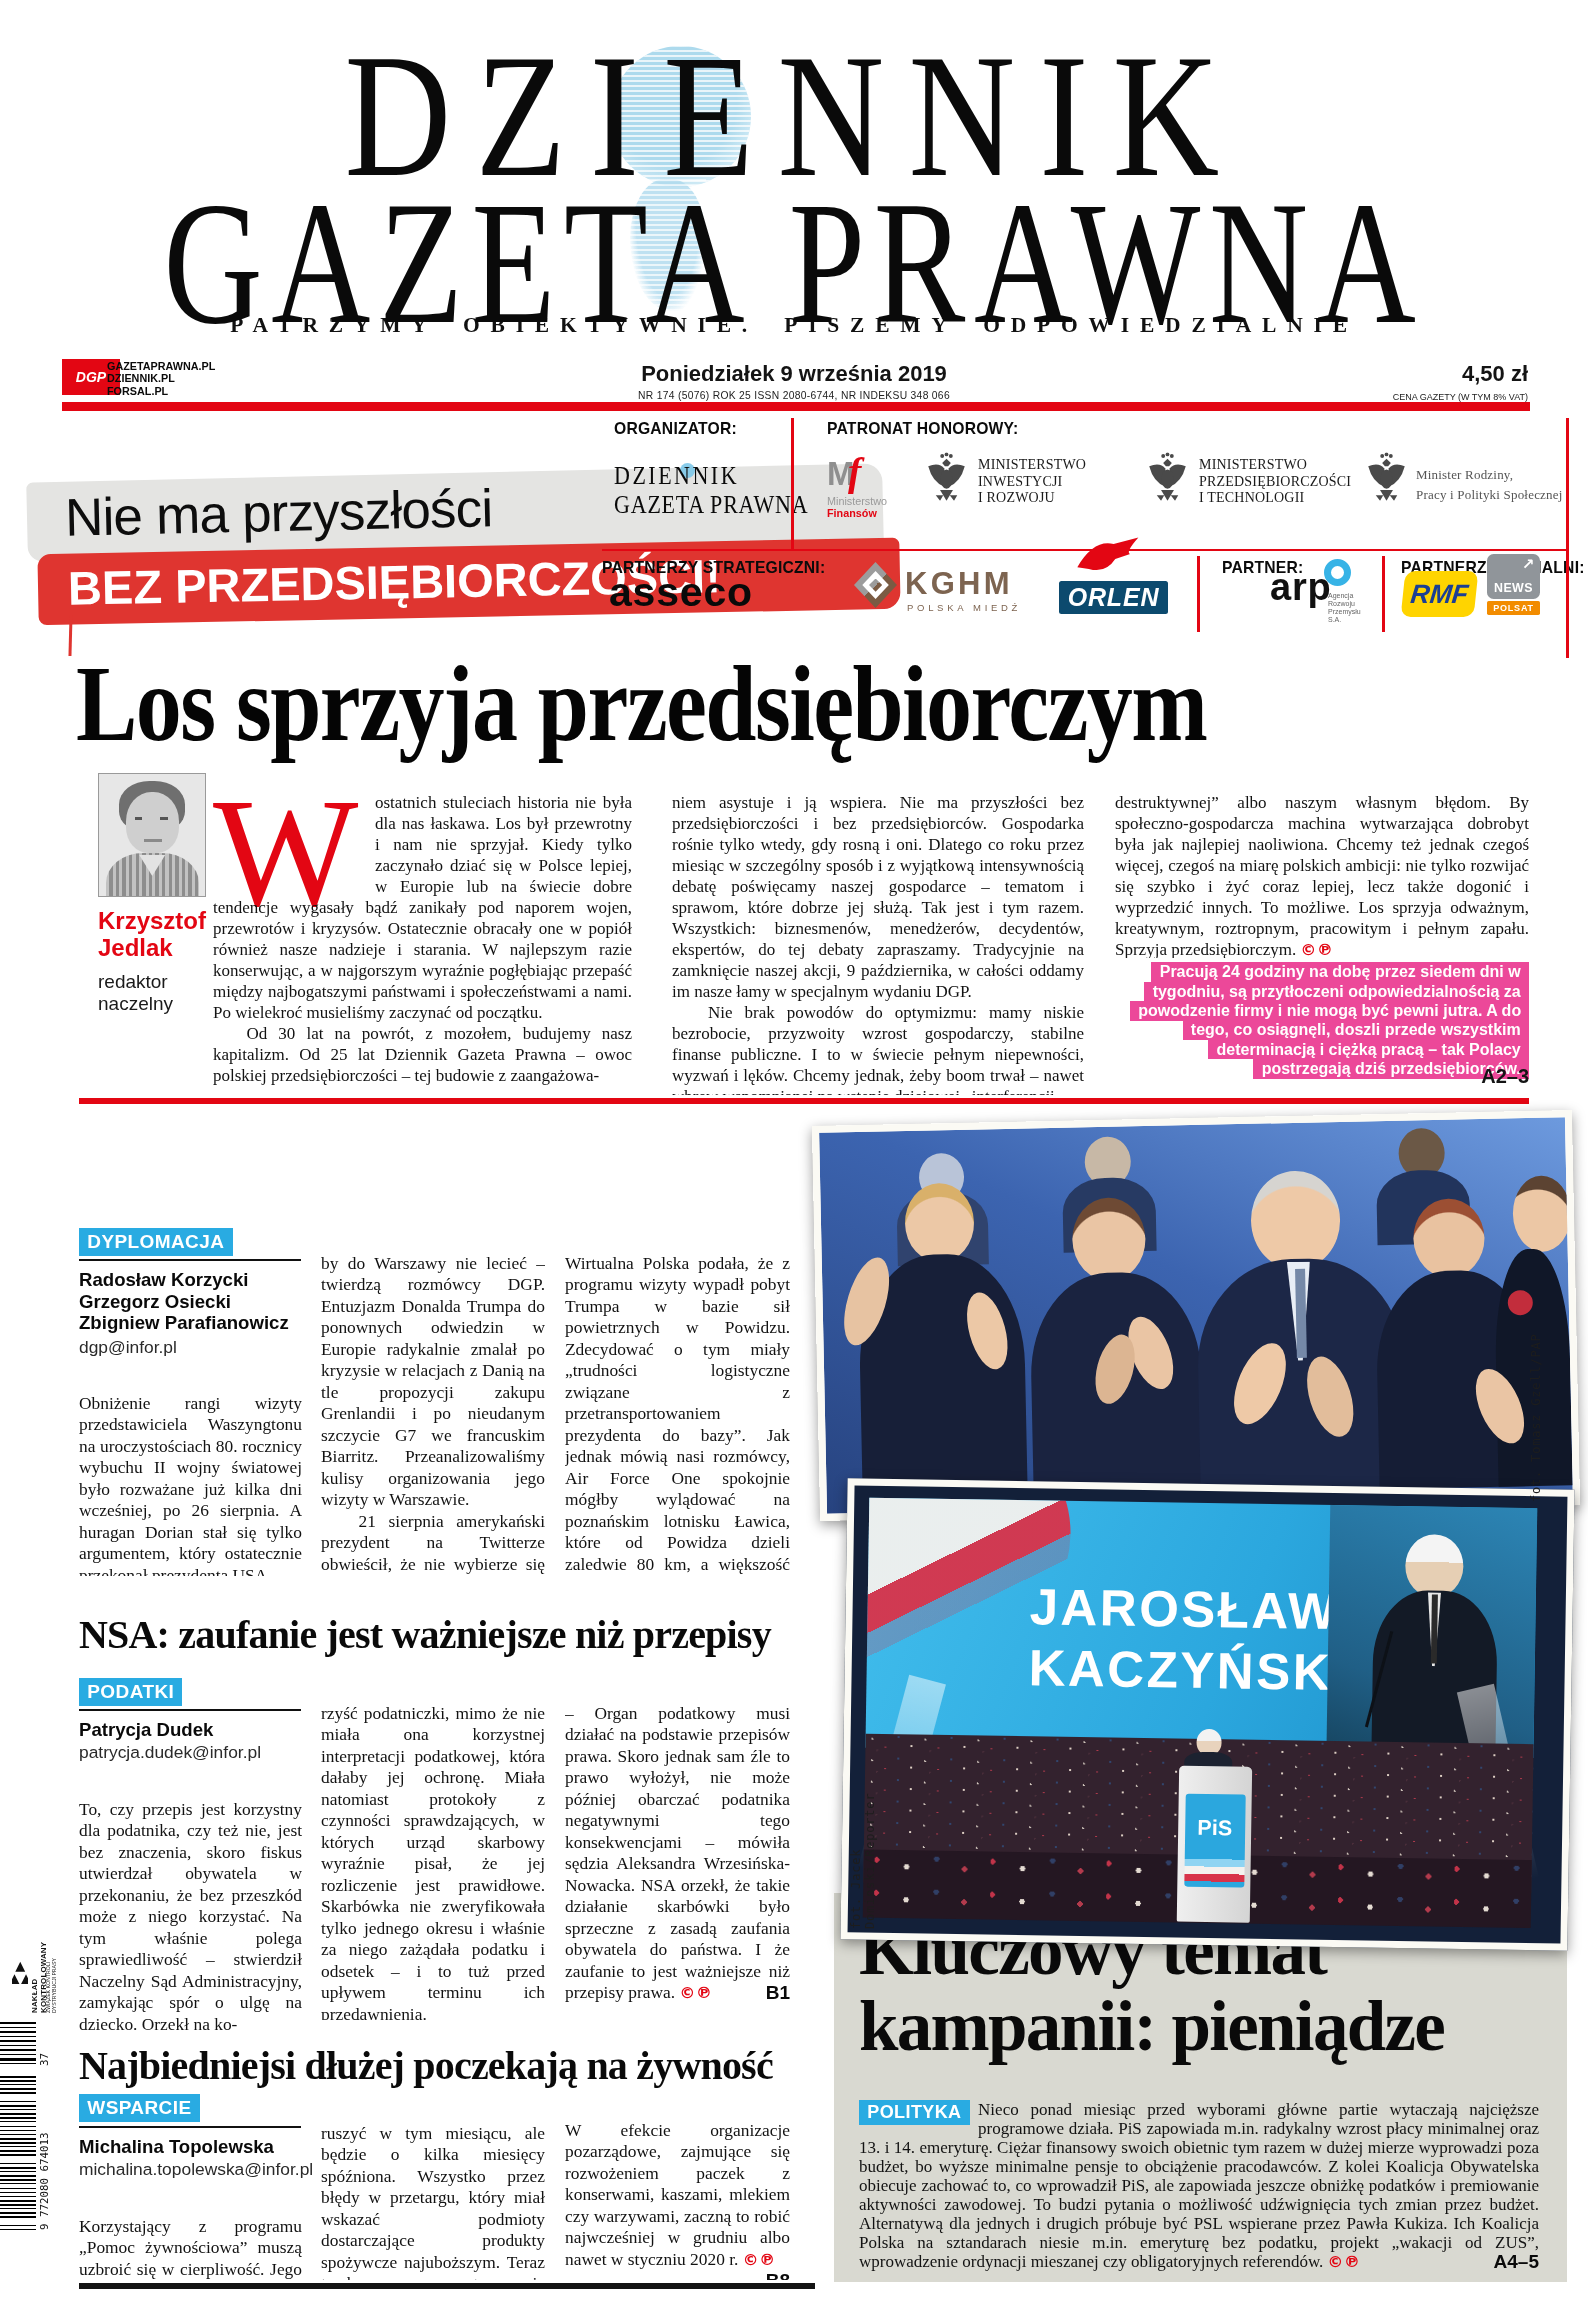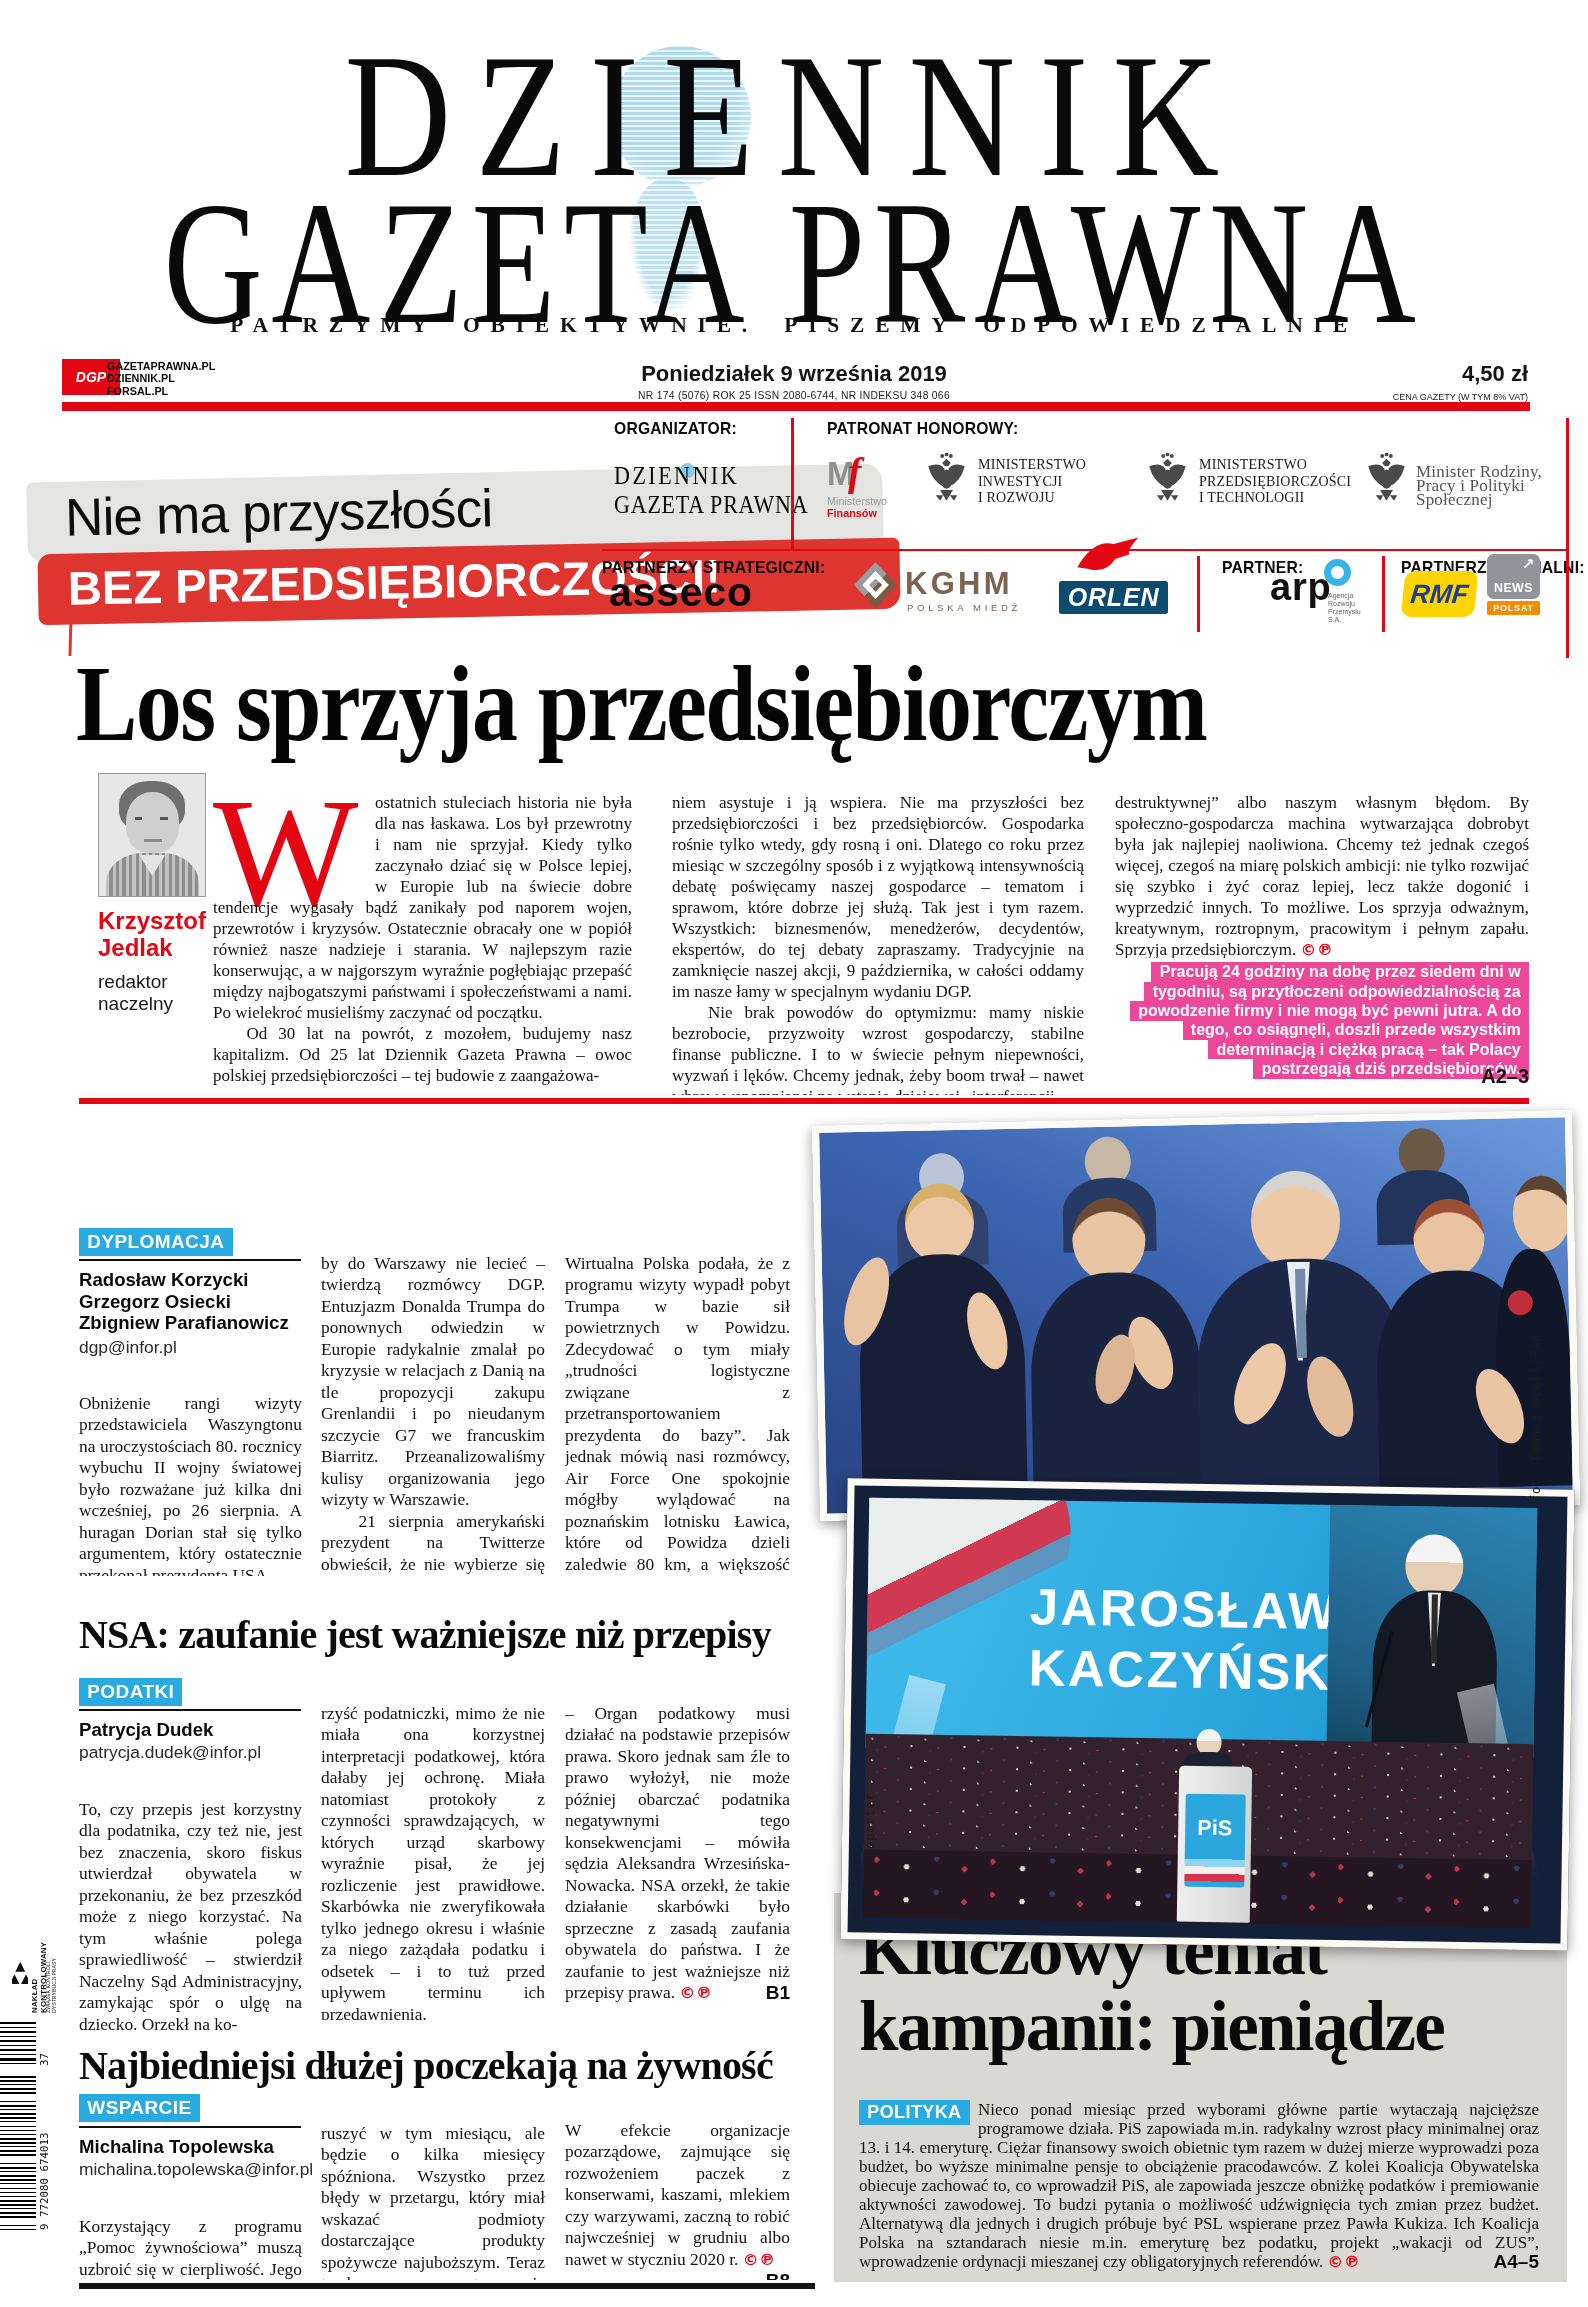--- a/index.html
+++ b/index.html
@@ -46,21 +46,21 @@
   .org-logo{left:614px;top:460px;line-height:25px;color:#0a0a0a;transform:scaleY(1.18);transform-origin:left top;}
   .org-logo .l1{font-size:22px;letter-spacing:2.5px;}
   .org-logo .l2{font-size:22px;letter-spacing:0.8px;}
   .org-globe{left:680px;top:463px;width:15px;height:15px;border-radius:50%;background:#7cc7e8;z-index:0;opacity:.9;}
   .org-logo div{position:relative;z-index:1;}
   .mf-mark .m{font-family:"Liberation Sans",sans-serif;font-weight:bold;font-size:33px;color:#8f8f8f;}
   .mf-mark .f{font-family:"Liberation Serif",serif;font-weight:bold;font-style:italic;font-size:40px;color:#e30613;margin-left:-6.6px;}
   .mf-txt1{font-family:"Liberation Sans",sans-serif;font-size:10.8px;color:#9a9a9a;}
   .mf-txt2{font-family:"Liberation Sans",sans-serif;font-size:10.8px;font-weight:bold;color:#e30613;}
   .ministry-name{font-size:14px;line-height:16.5px;color:#1a1a1a;letter-spacing:0.2px;}
-  .ministry-name.gray{color:#555;font-size:17px;line-height:14px;}
+  .ministry-name.gray{color:#555;font-size:13px;line-height:20px;}
   .eagle-icon{width:43px;height:50px;}
   .asseco{font-family:"Liberation Sans",sans-serif;font-weight:800;font-size:41px;letter-spacing:0.8px;color:#0a0a0a;}
   .kghm-icon{width:43px;height:46px;background:linear-gradient(135deg,#9c9c9c 50%,#7a5b43 50%);
     clip-path:polygon(50% 0,100% 50%,50% 100%,0 50%);}
   .kghm-icon:before{content:"";position:absolute;left:8.3px;top:9px;width:26.5px;height:28px;background:#fff;
     clip-path:polygon(50% 0,100% 50%,50% 100%,0 50%);}
   .kghm-icon:after{content:"";position:absolute;left:15px;top:16.5px;width:13.2px;height:13.2px;
     background:linear-gradient(135deg,#9c9c9c 50%,#7a5b43 50%);clip-path:polygon(50% 0,100% 50%,50% 100%,0 50%);}
   .kghm-word{font-family:"Liberation Sans",sans-serif;font-weight:800;font-size:31px;color:#7d6450;letter-spacing:3.3px;}
   .kghm-sub{font-family:"Liberation Sans",sans-serif;font-size:9.5px;letter-spacing:3.7px;color:#7d6450;}

